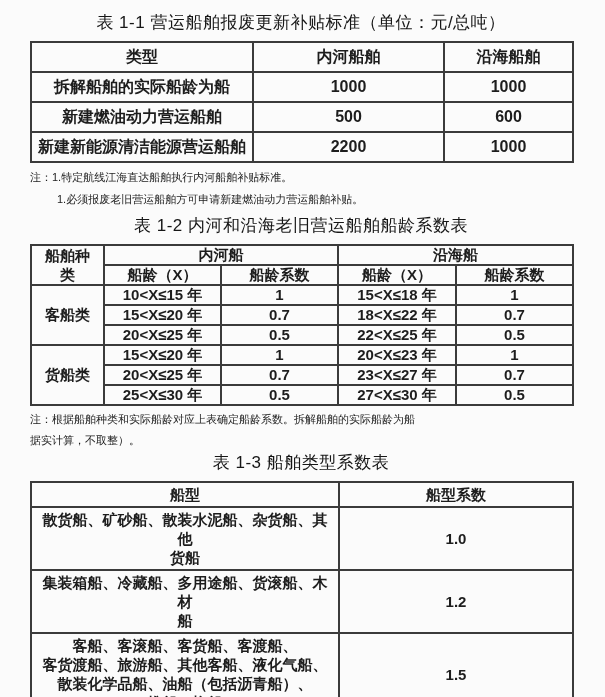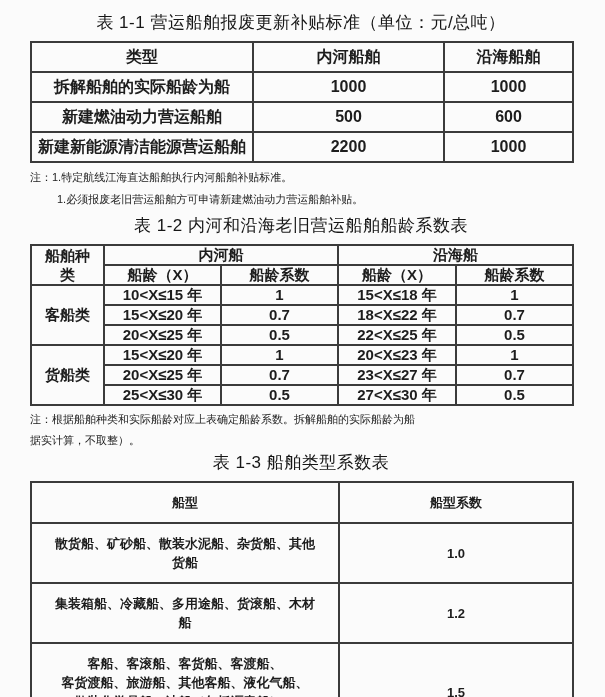--- a/index.html
+++ b/index.html
@@ -22,21 +22,21 @@
   table { border-collapse: collapse; width: 542px; table-layout: fixed; }
   td {
     border: 2px solid #3b3b3b;
     text-align: center;
     vertical-align: middle;
     font-weight: 700;
     overflow: hidden;
   }
   .t1 td { height: 30px; font-size: 16px; }
   .t2 td { height: 19px; font-size: 15px; line-height: 18px; padding: 0; margin-left: 26px; }
-  .t3 td { font-size: 13px; line-height: 19px; padding: 10px 4px; }
+  .t3 td { font-size: 15px; line-height: 19px; padding: 2px 4px; }
   .notes { font-size: 11px; line-height: 22px; margin-top: 3px; color: #1d1d1d; }
   .notes .l2 { padding-left: 27px; }
   .note2 { line-height: 21px; }
   .pre { white-space: pre-line; }
   .narrow { max-width: 52px; margin: 0 auto; line-height: 19px; }
 </style>
 </head>
 <body>
 
 <div class="page">

